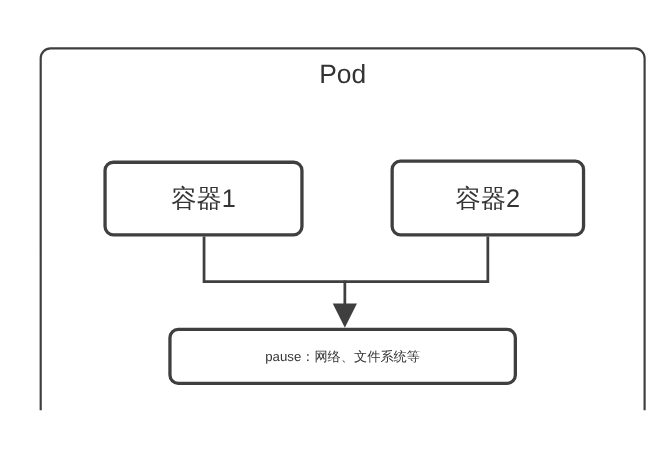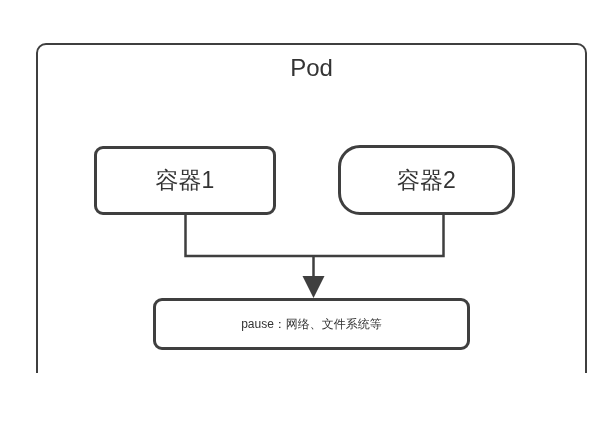--- a/index.html
+++ b/index.html
@@ -48,21 +48,21 @@
     border-radius: 9px;
     box-sizing: border-box;
     background: var(--bg);
     color: var(--text);
     font-size: 23px;
     white-space: nowrap;
     z-index: 2;
     text-align: center;
   }
   .node-container1 { left: 94px;  top: 146px; width: 182px; height: 69px; }
-  .node-container2 { left: 338px; top: 145px; width: 177px; height: 70px; border-radius: 22px; }
+  .node-container2 { left: 355px; top: 145px; width: 177px; height: 70px; }
   .node-pause      { left: 153px; top: 298px; width: 317px; height: 52px; font-size: 12px; }
   .connector-svg {
     position: absolute;
     left: 0;
     top: 0;
     width: 604px;
     height: 426px;
     z-index: 1;
     pointer-events: none;
   }

